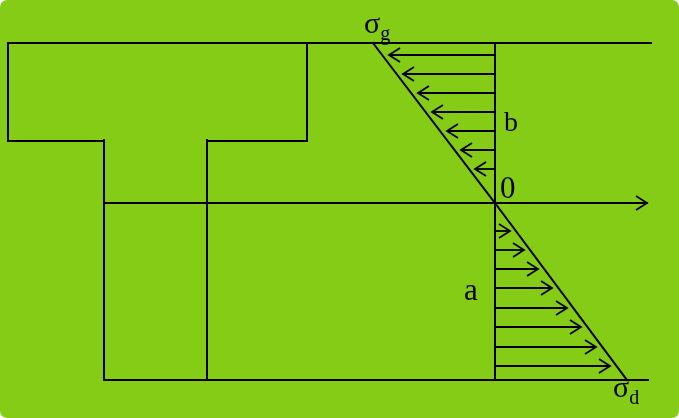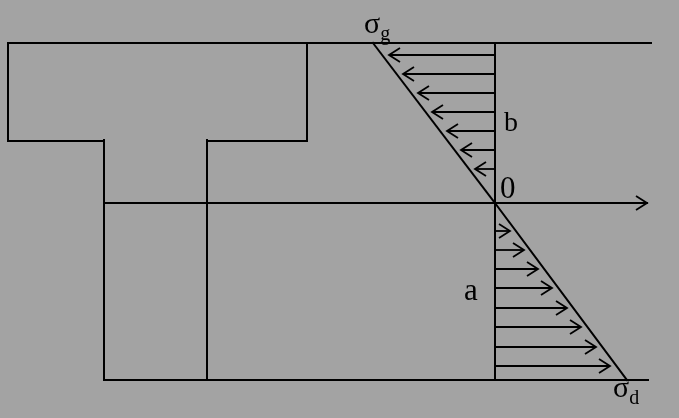--- a/index.html
+++ b/index.html
@@ -8,21 +8,22 @@
     background: #ffffff;
     width: 679px;
     height: 418px;
     overflow: hidden;
     font-family: "Liberation Serif", serif;
   }
   .figure-wrap {
     position: relative;
     width: 679px;
     height: 418px;
-    background: #a3a3a3;
+    background: #84cc16;
+    border-radius: 7px;
   }
   svg { display: block; }
   .stroke {
     stroke: #000000;
     stroke-width: 2;
     fill: none;
     stroke-linecap: square;
   }
   .hatch {
     stroke: #000000;

